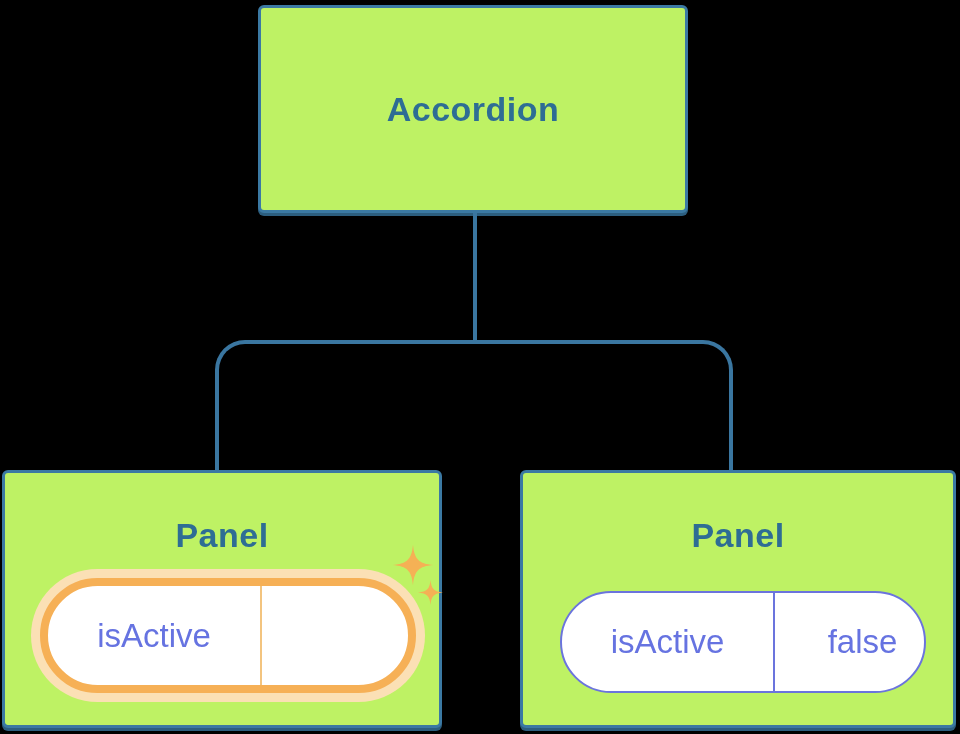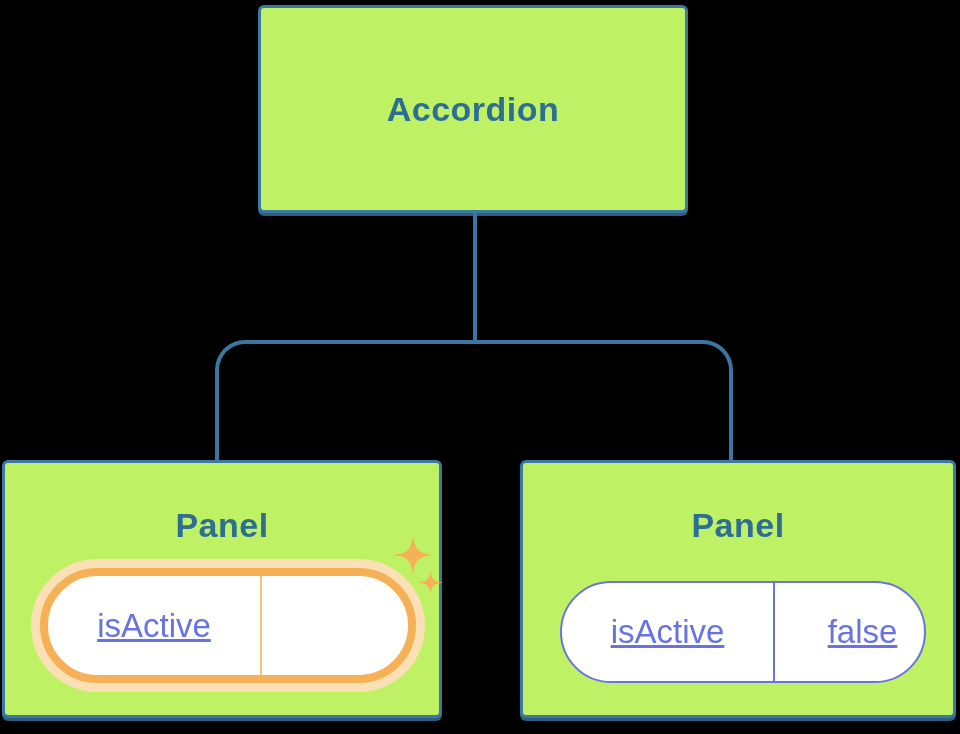--- a/index.html
+++ b/index.html
@@ -31,21 +31,21 @@
     font-weight: 600;
     letter-spacing: 0.5px;
   }
 
   .accordion-node {
     left: 258px; top: 5px;
     width: 430px; height: 208px;
     display: flex; align-items: center; justify-content: center;
   }
 
-  .panel-node { width: 440px; height: 258px; top: 460px; }
+  .panel-node { width: 440px; height: 258px; top: 470px; }
   .panel-node.left  { left: 2px; }
   .panel-node.right { left: 520px; width: 436px; }
 
   .panel-title {
     position: absolute;
     top: 43px; left: 0;
     width: 100%;
     text-align: center;
   }
 
@@ -74,21 +74,20 @@
     background: #ffffff;
     box-sizing: border-box;
     align-items: stretch;
   }
   .pill .cell {
     display: flex;
     align-items: center;
     justify-content: center;
     font-size: 33px;
     color: #6673e1;
-    text-decoration: underline;
   }
 
   
   .pill.highlight {
     left: 35px; top: 105px;
     width: 376px; height: 115px;
     border: 8px solid #f6b056;
     border-radius: 60px;
     box-shadow: 0 0 0 9px #fbe0b5;
   }

